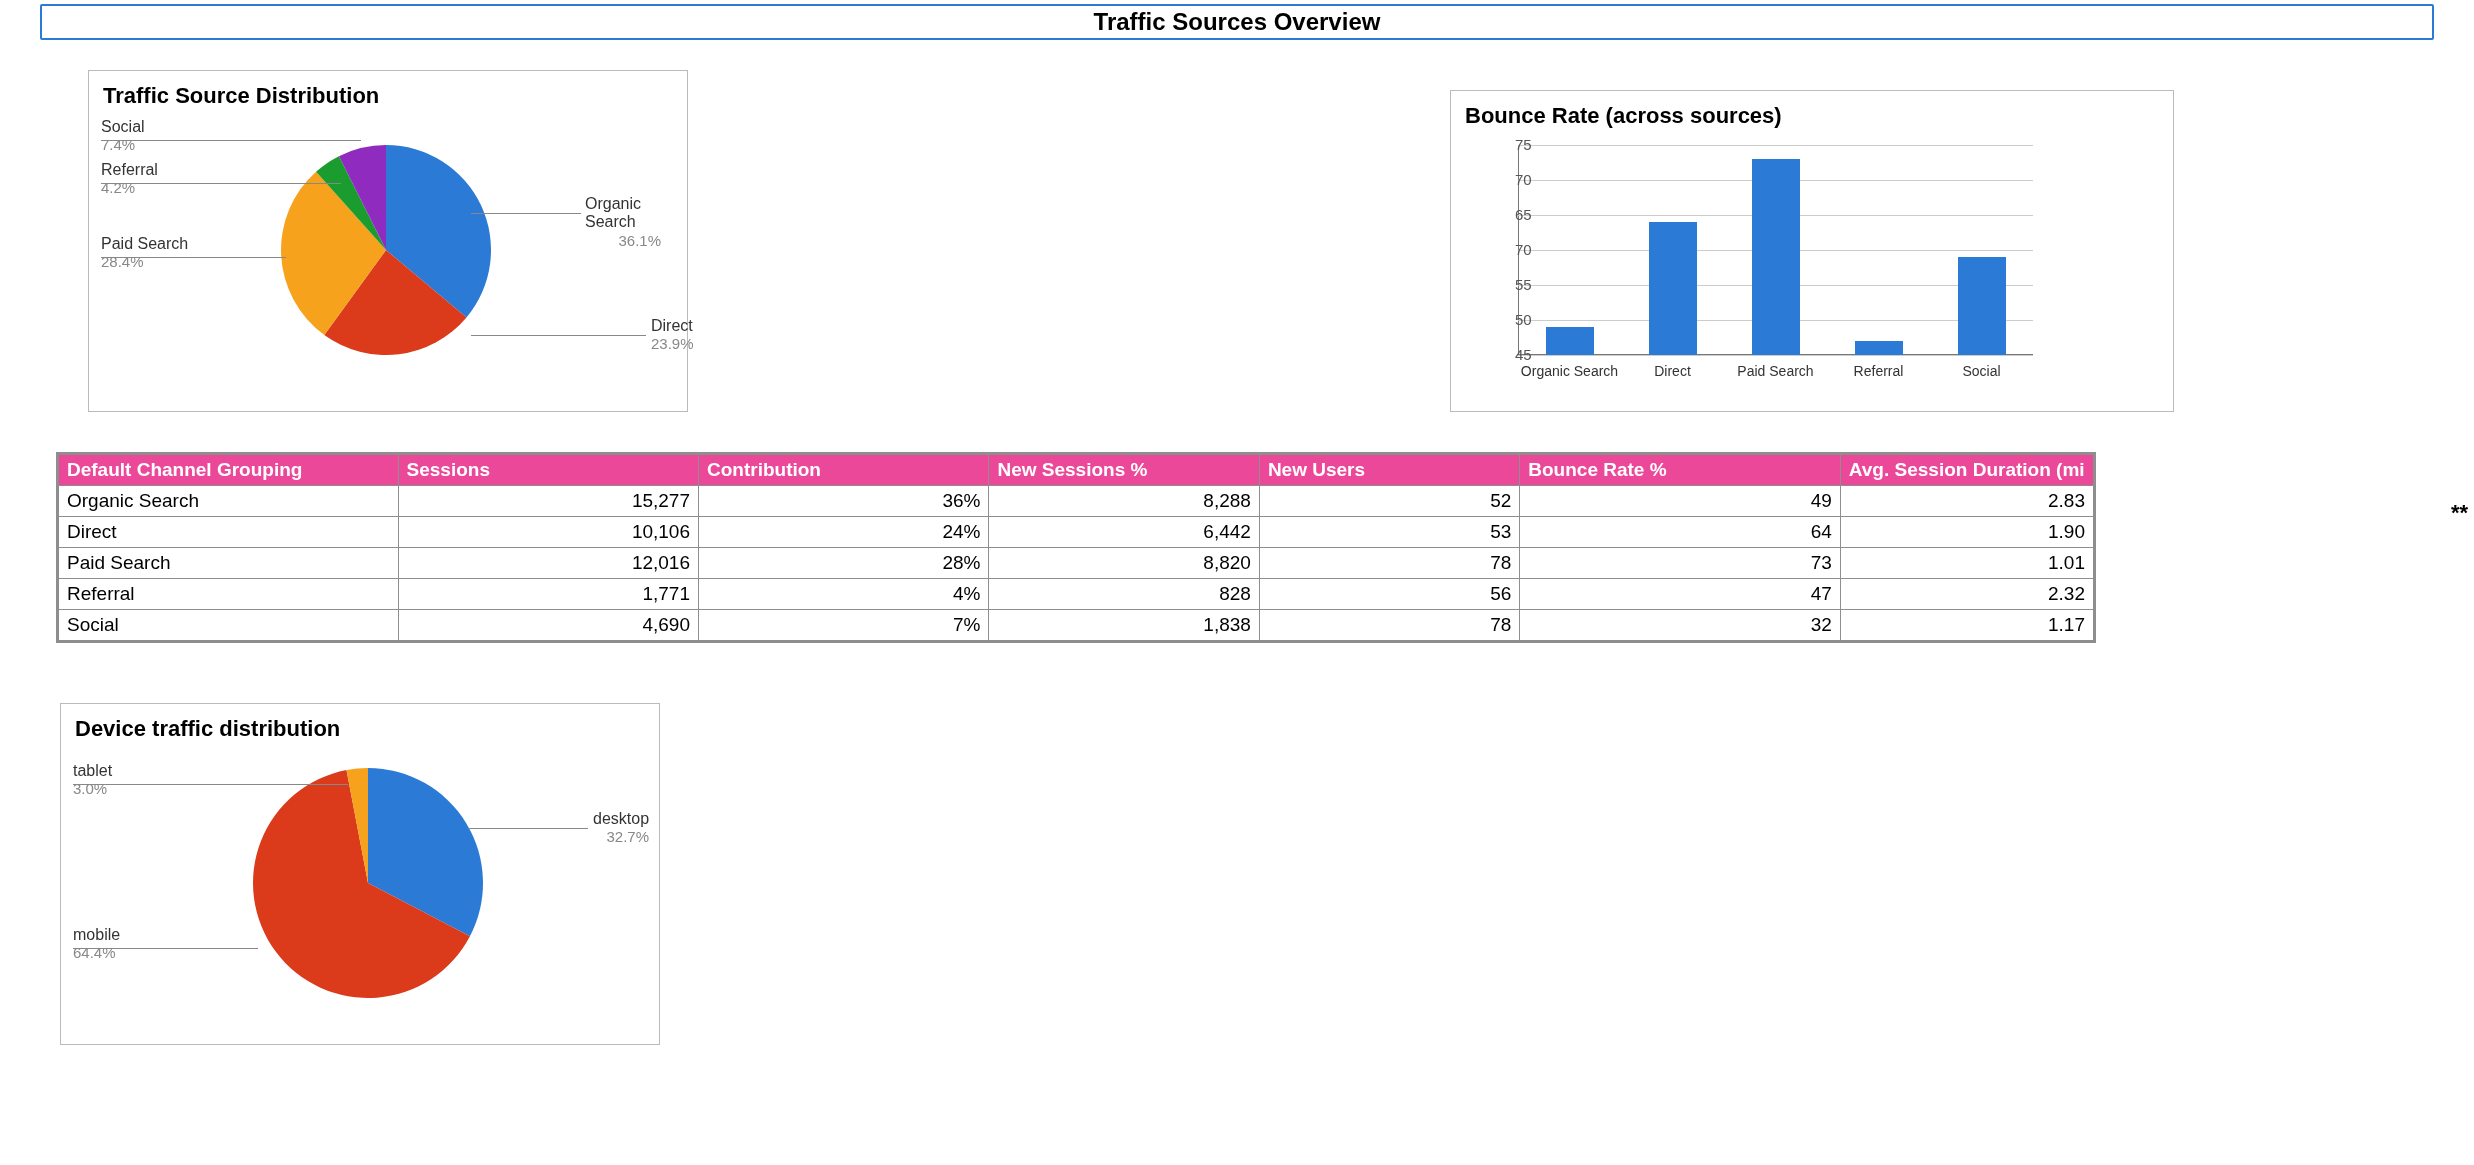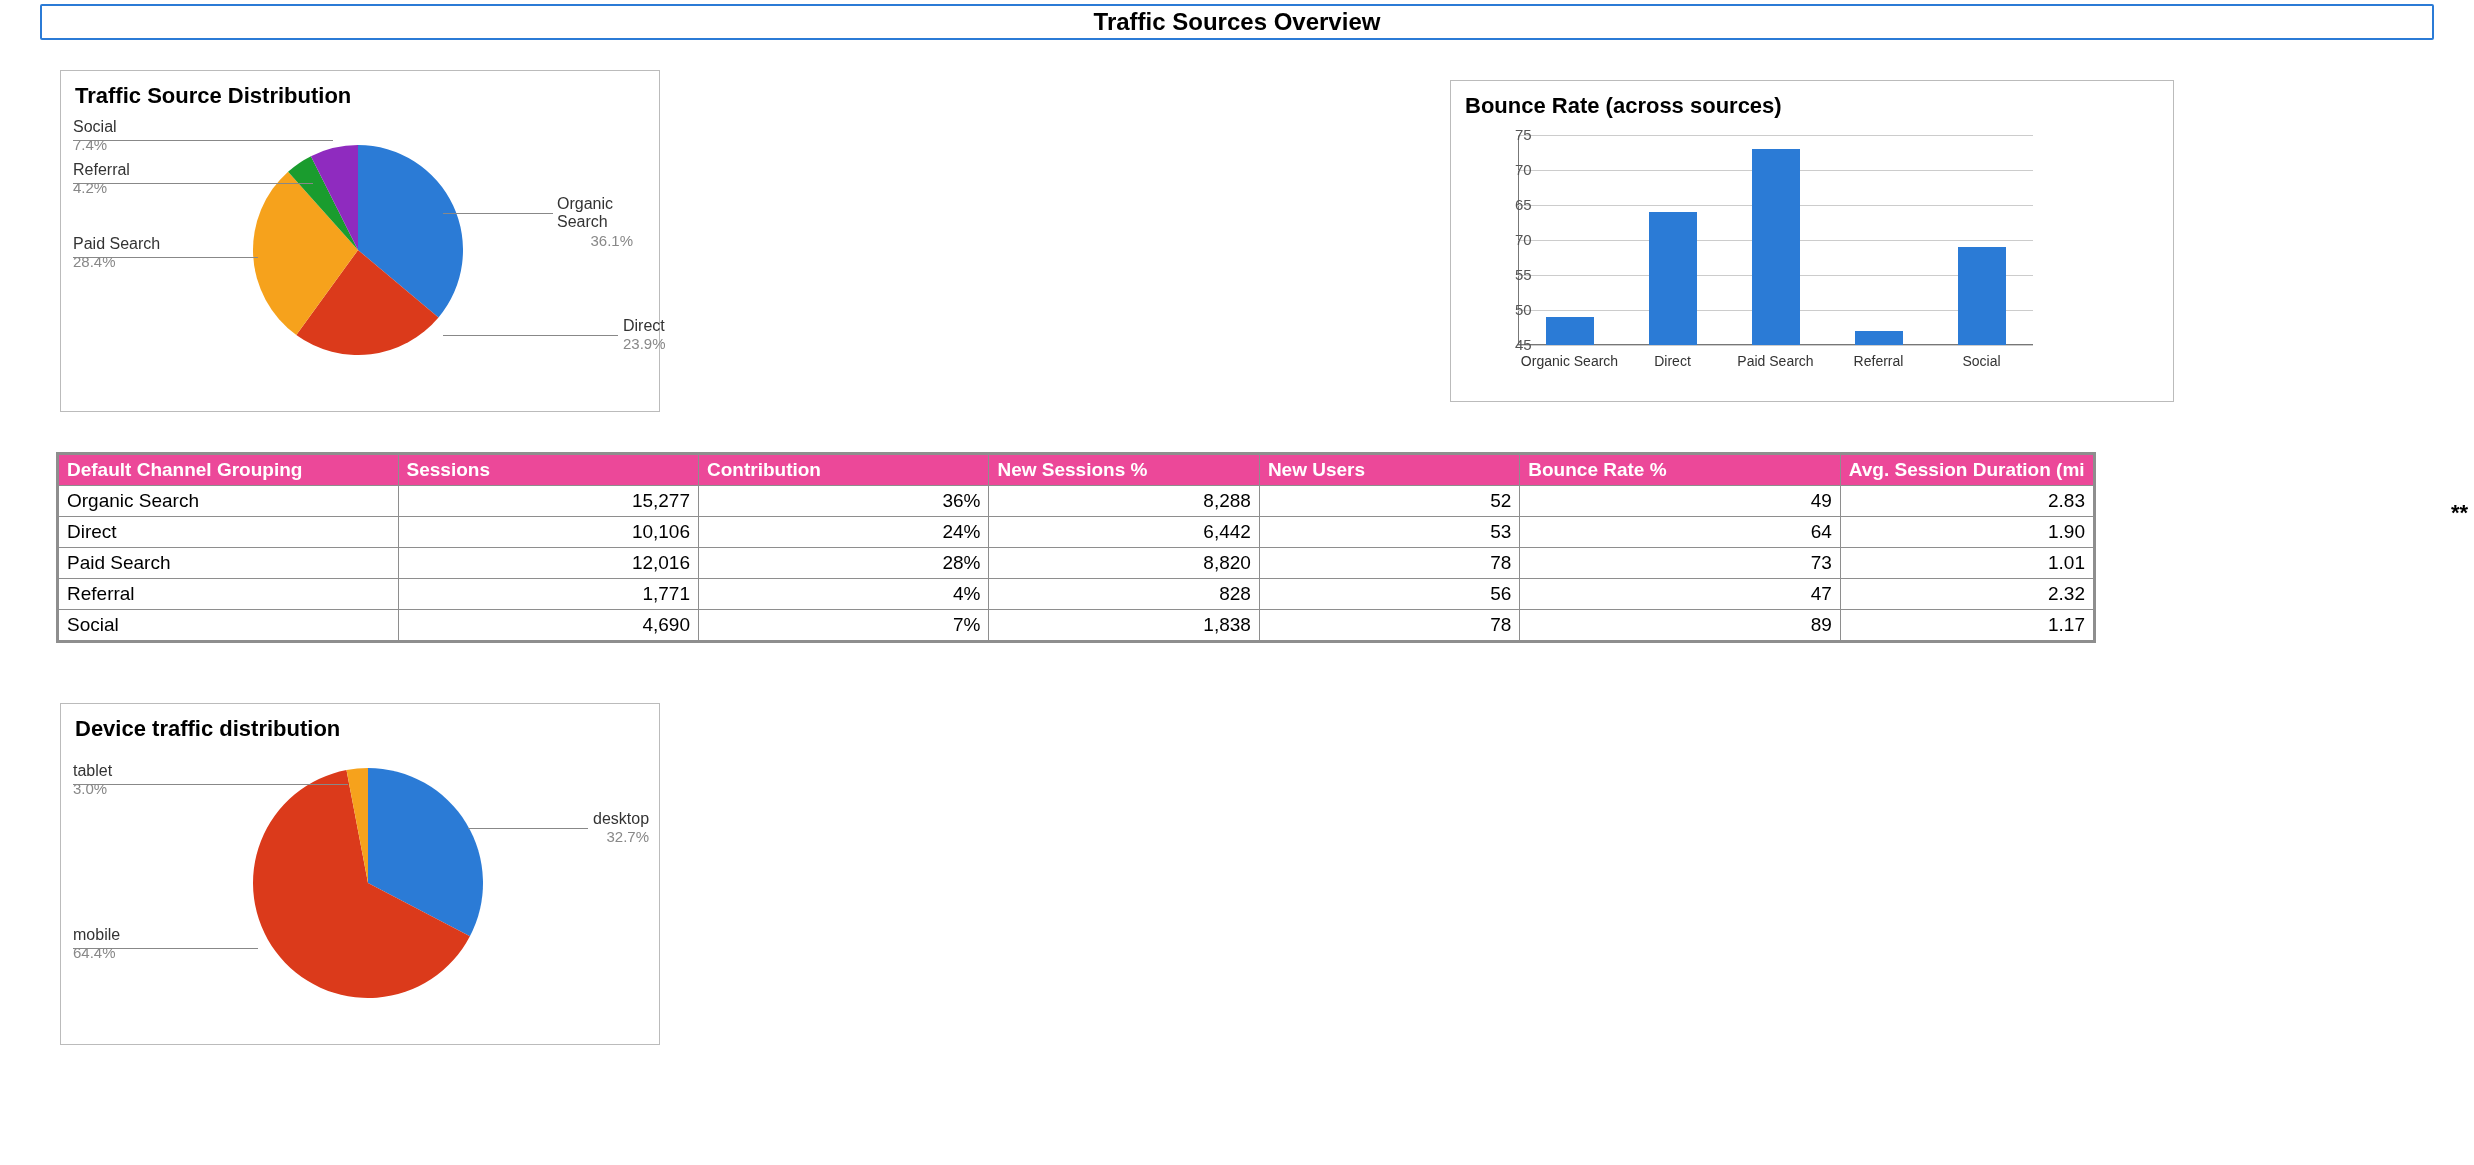--- a/index.html
+++ b/index.html
@@ -1,19 +1,19 @@
 <!DOCTYPE html>
 <html><head>
 <meta charset="utf-8">
 <style>
   html,body{margin:0;padding:0;font-family:Arial,Helvetica,sans-serif;background:#fff;color:#000;}
   body{width:2474px;}
   .page-title-wrap{margin:4px 40px 0 40px;border:2px solid #2b7bd6;border-radius:2px;padding:2px 0;}
   .page-title{font-weight:700;font-size:24px;text-align:center;}
-  .row{display:flex;align-items:center;}
+  .row{display:flex;align-items:flex-end;padding-left:28px;}
   .chart-card{border:1px solid #bbb;margin:30px 0 0 60px;padding:12px 12px 16px 12px;box-sizing:border-box;}
   .chart-title{font-weight:700;font-size:22px;margin:0 0 6px 2px;}
   .pie-wrap{position:relative;width:560px;height:280px;}
   .pie{position:absolute;}
   .pie-label{position:absolute;font-size:16px;color:#333;line-height:1.15;}
   .pie-label .sub{color:#888;font-size:15px;}
   .leader{position:absolute;height:1px;background:#888;}
   .bar-wrap{position:relative;width:580px;height:260px;}
   .bar-area{position:absolute;left:55px;top:10px;right:10px;bottom:40px;}
   .grid-line{position:absolute;left:0;right:0;height:1px;background:#ccc;}
@@ -174,21 +174,21 @@
         <td class="num">56</td>
         <td class="num">47</td>
         <td class="num">2.32</td>
       </tr>
       <tr>
         <td>Social</td>
         <td class="num">4,690</td>
         <td class="num">7%</td>
         <td class="num">1,838</td>
         <td class="num">78</td>
-        <td class="num">89</td>
+        <td class="num">32</td>
         <td class="num">1.17</td>
       </tr>
     </tbody>
 </table>
 
 <div class="chart-card" style="width:600px;margin-top:60px;">
   <div class="chart-title">Device traffic distribution</div>
   <div class="pie-wrap">
     <svg class="pie" id="pie2" width="230" height="230" viewBox="-115 -115 230 230" style="left:180px;top:20px;">
         <path d="M0 0 L7.041719095097281e-15 -115 A115 115 0 0 1 101.9111820045004 53.283308666463206 Z" fill="#2b7bd6"></path>

